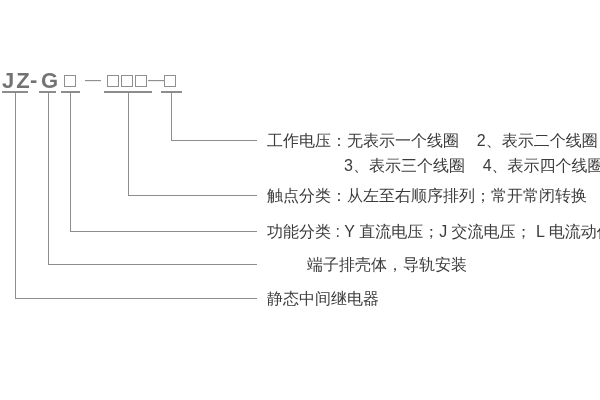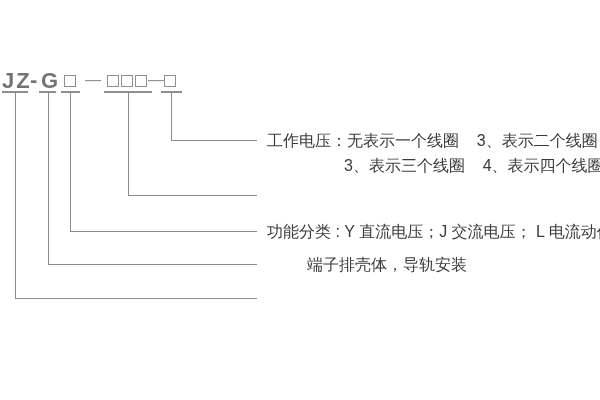--- a/index.html
+++ b/index.html
@@ -88,18 +88,20 @@
     <div class="abs code-underline" style="left:104px; top:91px; width:48px;"></div>
     <div class="abs code-underline" style="left:161px; top:91px; width:21px;"></div>
   </div>
 
   <div class="abs connector" style="left:15px;  top:93px; width:242px; height:206px;"></div>
   <div class="abs connector" style="left:48px;  top:93px; width:209px; height:172px;"></div>
   <div class="abs connector" style="left:70px;  top:93px; width:187px; height:139px;"></div>
   <div class="abs connector" style="left:128px; top:93px; width:129px; height:103px;"></div>
   <div class="abs connector" style="left:171px; top:93px; width:86px;  height:48px;"></div>
 
-  <div class="abs legend-label" style="left:267px; top:132px;">工作电压：无表示一个线圈    3、表示二个线圈</div>
+  <div class="abs legend-label" style="left:267px; top:132px;">工作电压：无表示一个线圈    2、表示二个线圈</div>
   <div class="abs legend-label" style="left:344px; top:157px;">3、表示三个线圈    4、表示四个线圈</div>
+  <div class="abs legend-label" style="left:267px; top:187px;">触点分类：从左至右顺序排列；常开常闭转换</div>
   <div class="abs legend-label" style="left:267px; top:223px;">功能分类 : Y 直流电压；J 交流电压； L 电流动作</div>
   <div class="abs legend-label" style="left:267px; top:256px;margin-left:40px;">端子排壳体，导轨安装</div>
+  <div class="abs legend-label" style="left:267px; top:290px;">静态中间继电器</div>
 
 </div>
 
 </body></html>

